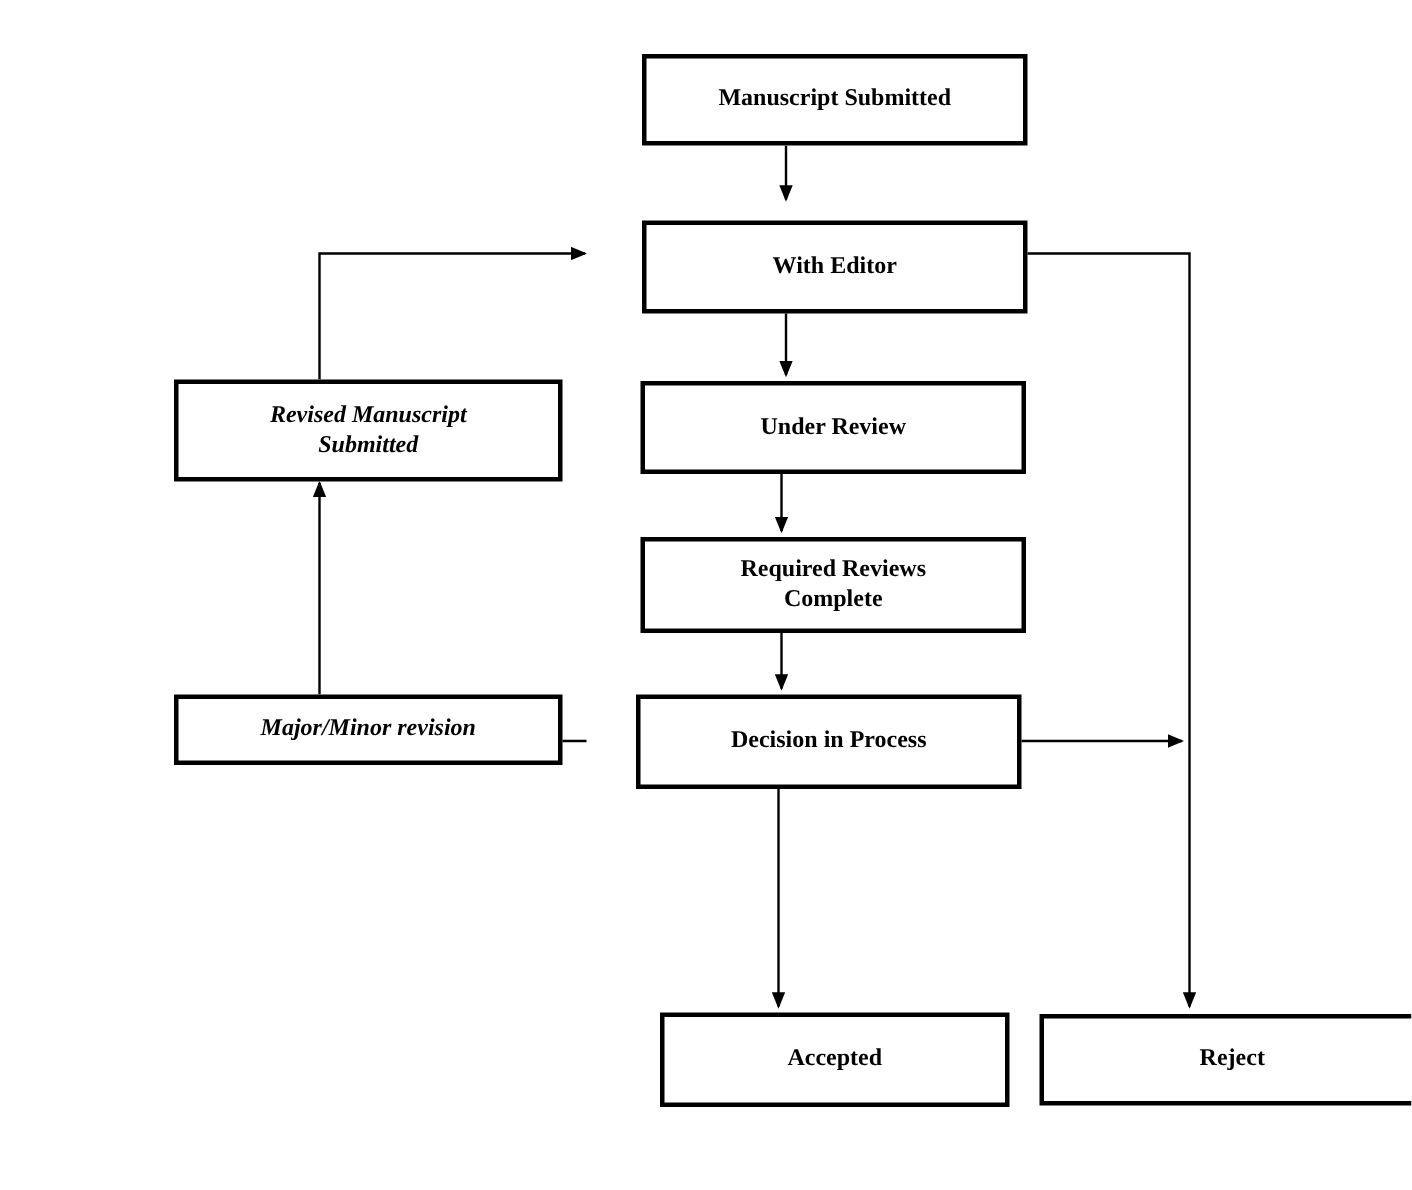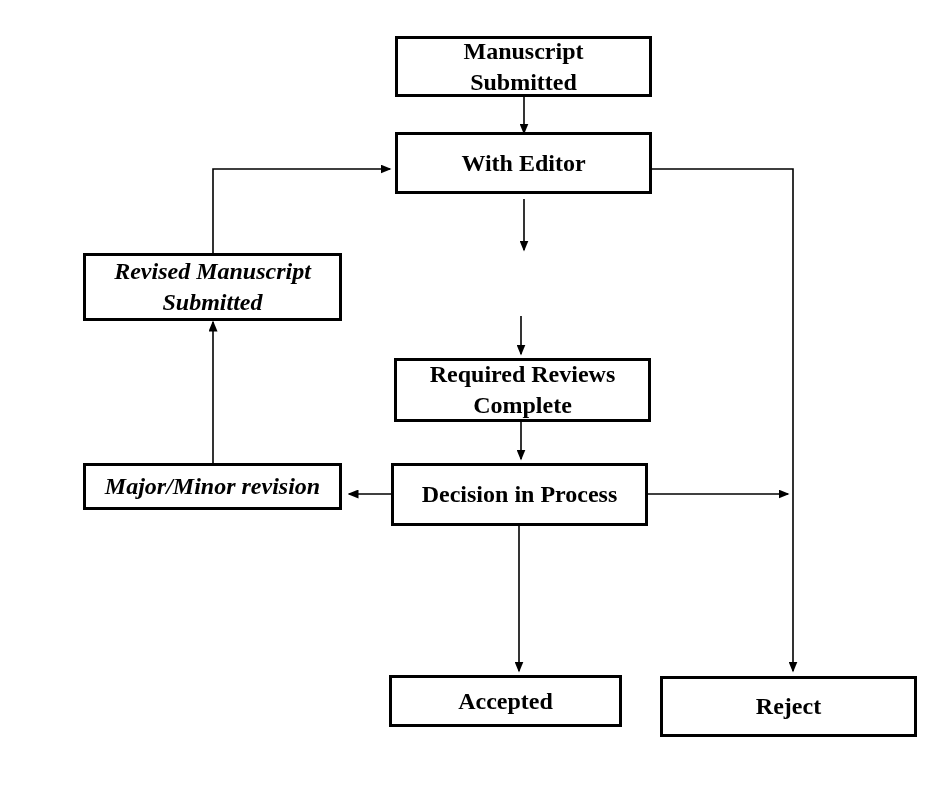--- a/index.html
+++ b/index.html
@@ -25,38 +25,39 @@
   .node {
     position: absolute;
     box-sizing: border-box;
     border: 3px solid #000000;
     background: #ffffff;
     display: flex;
     align-items: center;
     justify-content: center;
     text-align: center;
     font-weight: bold;
-    font-size: 24px;
+    font-size: 16px;
     line-height: 1.28;
     color: #000000;
     white-space: pre-line;
     padding: 2px 10px;
+    margin-left: 33px;
   }
   .node.italic {
     font-style: italic;
   }
   
   #n-manuscript-submitted        { left: 395px; top: 36px;  width: 257px; height: 61px; }
-  #n-with-editor                 { left: 395px; top: 132px; width: 257px; height: 62px; text-align: center; }
+  #n-with-editor                 { left: 395px; top: 147px; width: 257px; height: 62px; text-align: center; }
   #n-under-review                { left: 394px; top: 254px; width: 257px; height: 62px; }
   #n-required-reviews-complete   { left: 394px; top: 358px; width: 257px; height: 64px; }
   #n-decision-in-process         { left: 391px; top: 463px; width: 257px; height: 63px; }
   #n-revised-manuscript-submitted{ left: 83px;  top: 253px; width: 259px; height: 68px; }
   #n-major-minor-revision        { left: 83px;  top: 463px; width: 259px; height: 47px; }
-  #n-accepted                    { left: 389px; top: 675px; width: 233px; height: 52px; }
+  #n-accepted                    { left: 407px; top: 675px; width: 233px; height: 63px; }
   #n-reject                      { left: 660px; top: 676px; width: 257px; height: 61px; }
   .edge {
     stroke: #000000;
     stroke-width: 1.6;
     fill: none;
   }
 </style>
 </head>
 <body>
 
@@ -77,20 +78,21 @@
     <path class="edge" d="M391 494 L349 494" marker-end="url(#ah)"></path>
     <path class="edge" d="M213 463 L213 322" marker-end="url(#ah)"></path>
     <path class="edge" d="M213 253 L213 169 L390 169" marker-end="url(#ah)"></path>
     <path class="edge" d="M652 169 L793 169 L793 671" marker-end="url(#ah)"></path>
   </svg>
 
   <div class="node" id="n-manuscript-submitted">Manuscript Submitted</div>
 
   <div class="node" id="n-with-editor">With Editor</div>
 
+  <div class="node" id="n-under-review">Under Review</div>
 
   <div class="node" id="n-decision-in-process">Decision in Process</div>
 
   <div class="node" id="n-required-reviews-complete">Required Reviews
 Complete</div>
 
   <div class="node italic" id="n-revised-manuscript-submitted">Revised Manuscript
 Submitted</div>
 
   <div class="node italic" id="n-major-minor-revision">Major/Minor revision</div>

